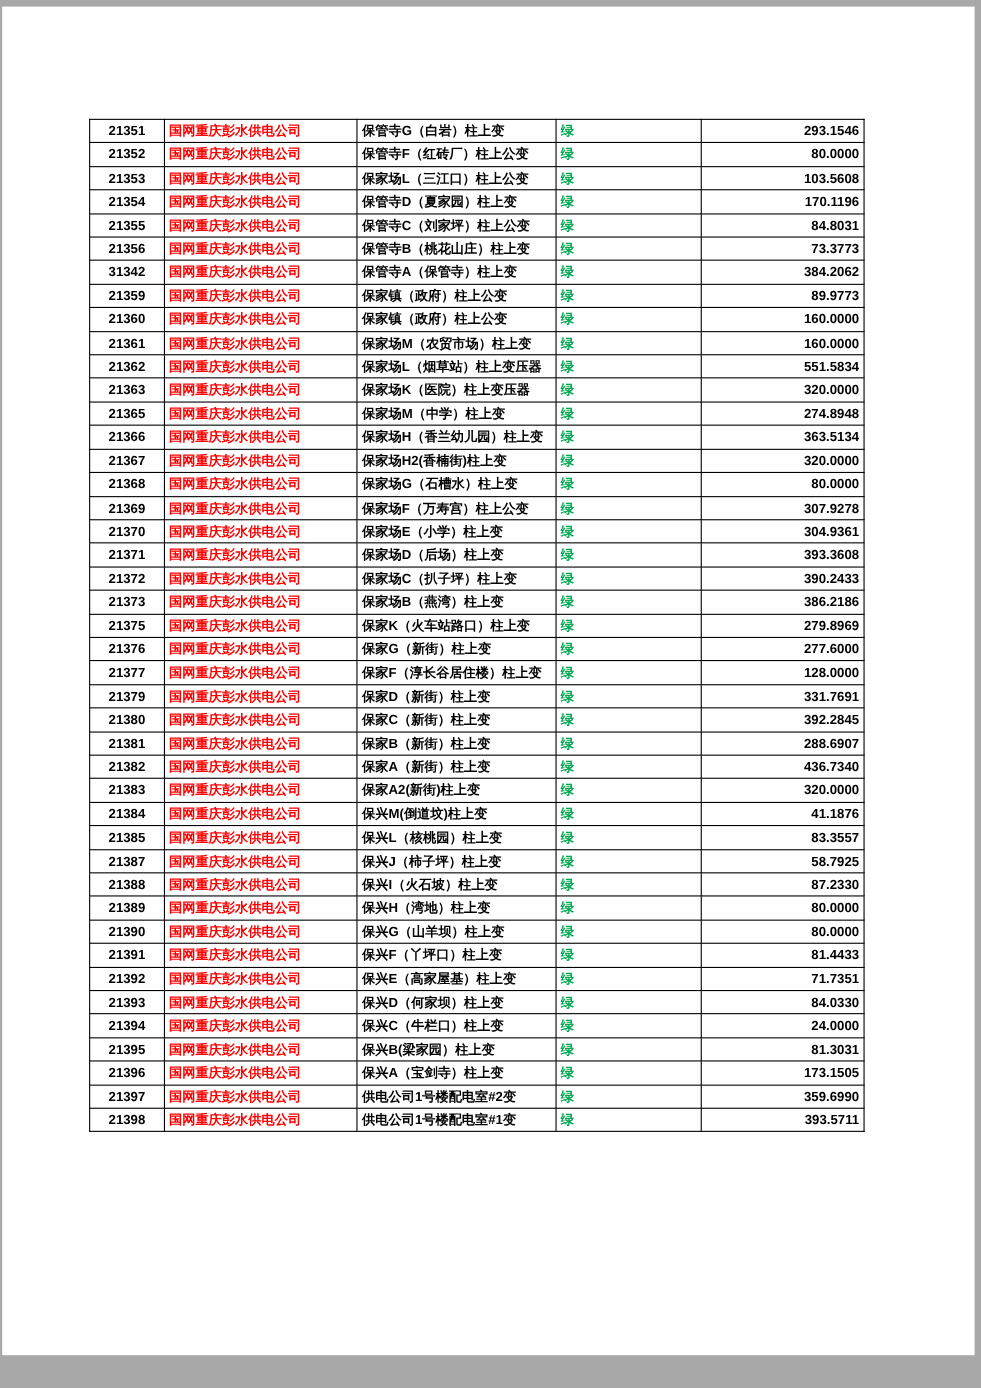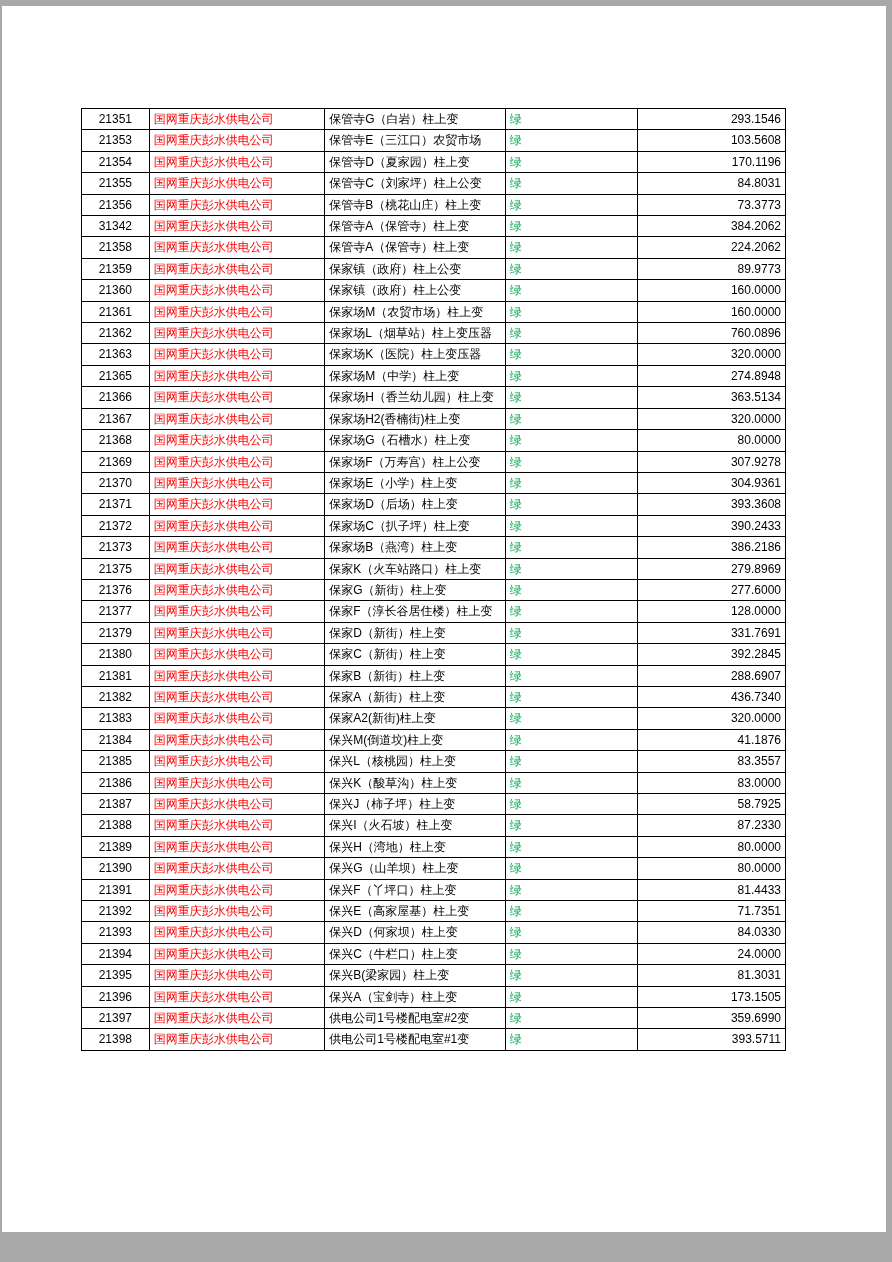--- a/index.html
+++ b/index.html
@@ -11,20 +11,21 @@
     font-family: "Liberation Sans", sans-serif;
     overflow: hidden;
   }
   .page {
     position: absolute;
     top: 6px;
     left: 2px;
     width: 884px;
     height: 1226px;
     background: #ffffff;
+    font-weight: bold;
   }
   table.data-table {
     position: absolute;
     top: 102px;
     left: 79px;
     width: 705px;
     border-collapse: collapse;
     table-layout: fixed;
   }
   table.data-table td {
@@ -50,23 +51,30 @@
   <table class="data-table">
     <tbody>
         <tr>
           <td class="c-id">21351</td>
           <td class="c-company" style="color: rgb(255, 0, 0);">国网重庆彭水供电公司</td>
           <td class="c-station">保管寺G（白岩）柱上变</td>
           <td class="c-status" style="color: rgb(0, 166, 80);">绿</td>
           <td class="c-value">293.1546</td>
         </tr>
         <tr>
+          <td class="c-id">21352</td>
+          <td class="c-company" style="color: rgb(255, 0, 0);">国网重庆彭水供电公司</td>
+          <td class="c-station">保管寺F（红砖厂）柱上公变</td>
+          <td class="c-status" style="color: rgb(0, 166, 80);">绿</td>
+          <td class="c-value">80.0000</td>
+        </tr>
+        <tr>
           <td class="c-id">21353</td>
           <td class="c-company" style="color: rgb(255, 0, 0);">国网重庆彭水供电公司</td>
-          <td class="c-station">保管寺E（三江口）农贸市场</td>
+          <td class="c-station">保家场L（三江口）柱上公变</td>
           <td class="c-status" style="color: rgb(0, 166, 80);">绿</td>
           <td class="c-value">103.5608</td>
         </tr>
         <tr>
           <td class="c-id">21354</td>
           <td class="c-company" style="color: rgb(255, 0, 0);">国网重庆彭水供电公司</td>
           <td class="c-station">保管寺D（夏家园）柱上变</td>
           <td class="c-status" style="color: rgb(0, 166, 80);">绿</td>
           <td class="c-value">170.1196</td>
         </tr>
@@ -85,27 +93,20 @@
           <td class="c-value">73.3773</td>
         </tr>
         <tr>
           <td class="c-id">31342</td>
           <td class="c-company" style="color: rgb(255, 0, 0);">国网重庆彭水供电公司</td>
           <td class="c-station">保管寺A（保管寺）柱上变</td>
           <td class="c-status" style="color: rgb(0, 166, 80);">绿</td>
           <td class="c-value">384.2062</td>
         </tr>
         <tr>
-          <td class="c-id">21358</td>
-          <td class="c-company" style="color: rgb(255, 0, 0);">国网重庆彭水供电公司</td>
-          <td class="c-station">保管寺A（保管寺）柱上变</td>
-          <td class="c-status" style="color: rgb(0, 166, 80);">绿</td>
-          <td class="c-value">224.2062</td>
-        </tr>
-        <tr>
           <td class="c-id">21359</td>
           <td class="c-company" style="color: rgb(255, 0, 0);">国网重庆彭水供电公司</td>
           <td class="c-station">保家镇（政府）柱上公变</td>
           <td class="c-status" style="color: rgb(0, 166, 80);">绿</td>
           <td class="c-value">89.9773</td>
         </tr>
         <tr>
           <td class="c-id">21360</td>
           <td class="c-company" style="color: rgb(255, 0, 0);">国网重庆彭水供电公司</td>
           <td class="c-station">保家镇（政府）柱上公变</td>
@@ -117,21 +118,21 @@
           <td class="c-company" style="color: rgb(255, 0, 0);">国网重庆彭水供电公司</td>
           <td class="c-station">保家场M（农贸市场）柱上变</td>
           <td class="c-status" style="color: rgb(0, 166, 80);">绿</td>
           <td class="c-value">160.0000</td>
         </tr>
         <tr>
           <td class="c-id">21362</td>
           <td class="c-company" style="color: rgb(255, 0, 0);">国网重庆彭水供电公司</td>
           <td class="c-station">保家场L（烟草站）柱上变压器</td>
           <td class="c-status" style="color: rgb(0, 166, 80);">绿</td>
-          <td class="c-value">760.0896</td>
+          <td class="c-value">551.5834</td>
         </tr>
         <tr>
           <td class="c-id">21363</td>
           <td class="c-company" style="color: rgb(255, 0, 0);">国网重庆彭水供电公司</td>
           <td class="c-station">保家场K（医院）柱上变压器</td>
           <td class="c-status" style="color: rgb(0, 166, 80);">绿</td>
           <td class="c-value">320.0000</td>
         </tr>
         <tr>
           <td class="c-id">21365</td>
@@ -258,27 +259,20 @@
           <td class="c-station">保兴M(倒道坟)柱上变</td>
           <td class="c-status" style="color: rgb(0, 166, 80);">绿</td>
           <td class="c-value">41.1876</td>
         </tr>
         <tr>
           <td class="c-id">21385</td>
           <td class="c-company" style="color: rgb(255, 0, 0);">国网重庆彭水供电公司</td>
           <td class="c-station">保兴L（核桃园）柱上变</td>
           <td class="c-status" style="color: rgb(0, 166, 80);">绿</td>
           <td class="c-value">83.3557</td>
-        </tr>
-        <tr>
-          <td class="c-id">21386</td>
-          <td class="c-company" style="color: rgb(255, 0, 0);">国网重庆彭水供电公司</td>
-          <td class="c-station">保兴K（酸草沟）柱上变</td>
-          <td class="c-status" style="color: rgb(0, 166, 80);">绿</td>
-          <td class="c-value">83.0000</td>
         </tr>
         <tr>
           <td class="c-id">21387</td>
           <td class="c-company" style="color: rgb(255, 0, 0);">国网重庆彭水供电公司</td>
           <td class="c-station">保兴J（柿子坪）柱上变</td>
           <td class="c-status" style="color: rgb(0, 166, 80);">绿</td>
           <td class="c-value">58.7925</td>
         </tr>
         <tr>
           <td class="c-id">21388</td>

